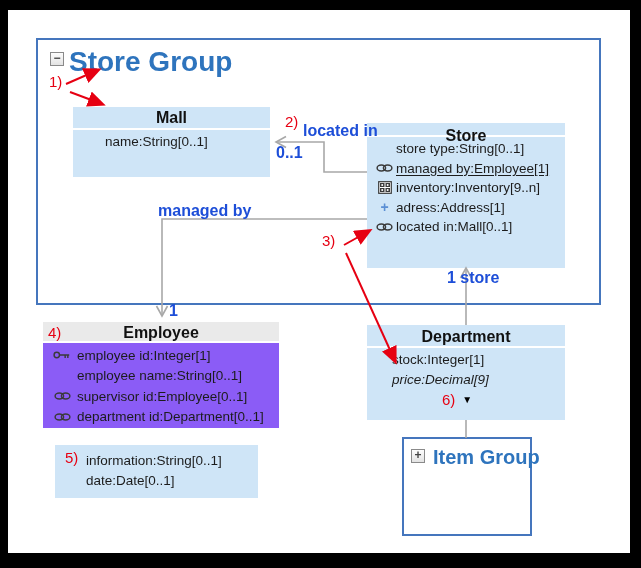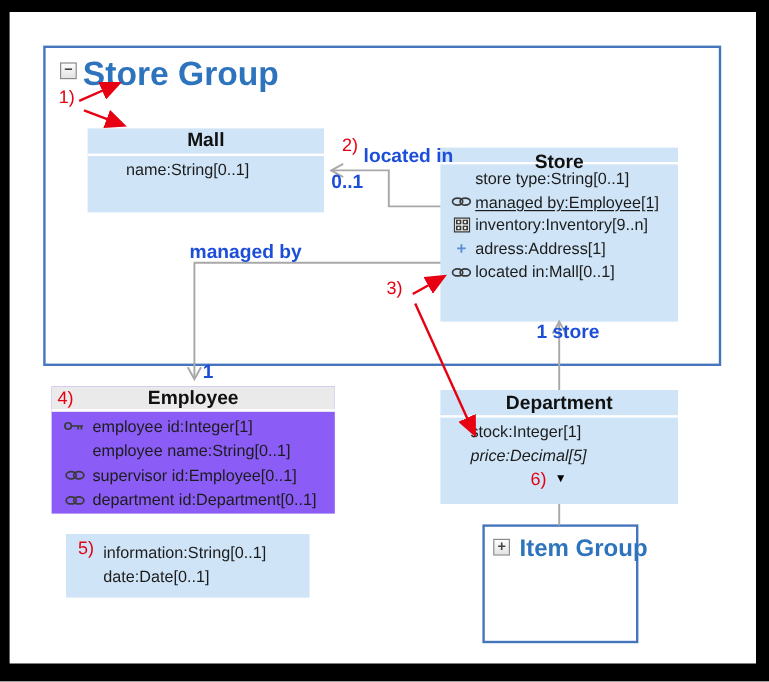--- a/index.html
+++ b/index.html
@@ -141,21 +141,21 @@
     </div>
   </div>
 
   <div class="cls" style="left:367px; top:325px; width:198px; height:95px;">
     <div class="cls-header" style="height:23px; line-height:23px;">Department</div>
     <div class="cls-body" style="padding-left:25px;">
       <div class="row" style="height:19.5px;">
         <span>stock:Integer[1]</span>
       </div>
       <div class="row" style="height:19.5px;">
-        <span class="it">price:Decimal[5]</span>
+        <span class="it">price:Decimal[9]</span>
       </div>
       <div class="row" style="height:20px; padding-left:50px;">
         <span class="ann" style="position:static; margin-right:7px;">6)</span>
         <span class="dd">▼</span>
       </div>
     </div>
   </div>
 
   <div class="cls" style="left:55px; top:445px; width:203px; height:53px;">
     <div class="cls-body" style="padding-left:31px; padding-top:6px;">

